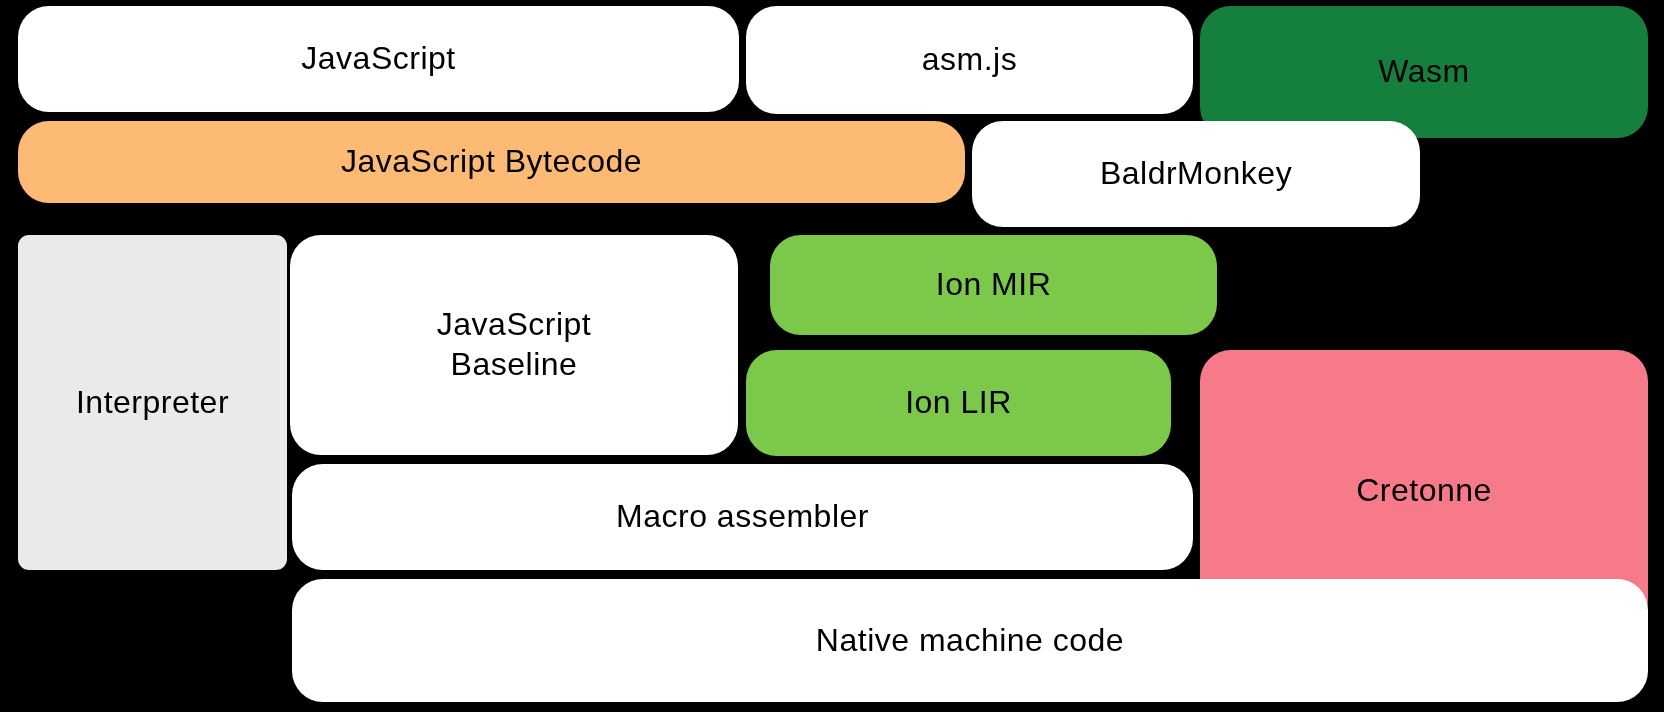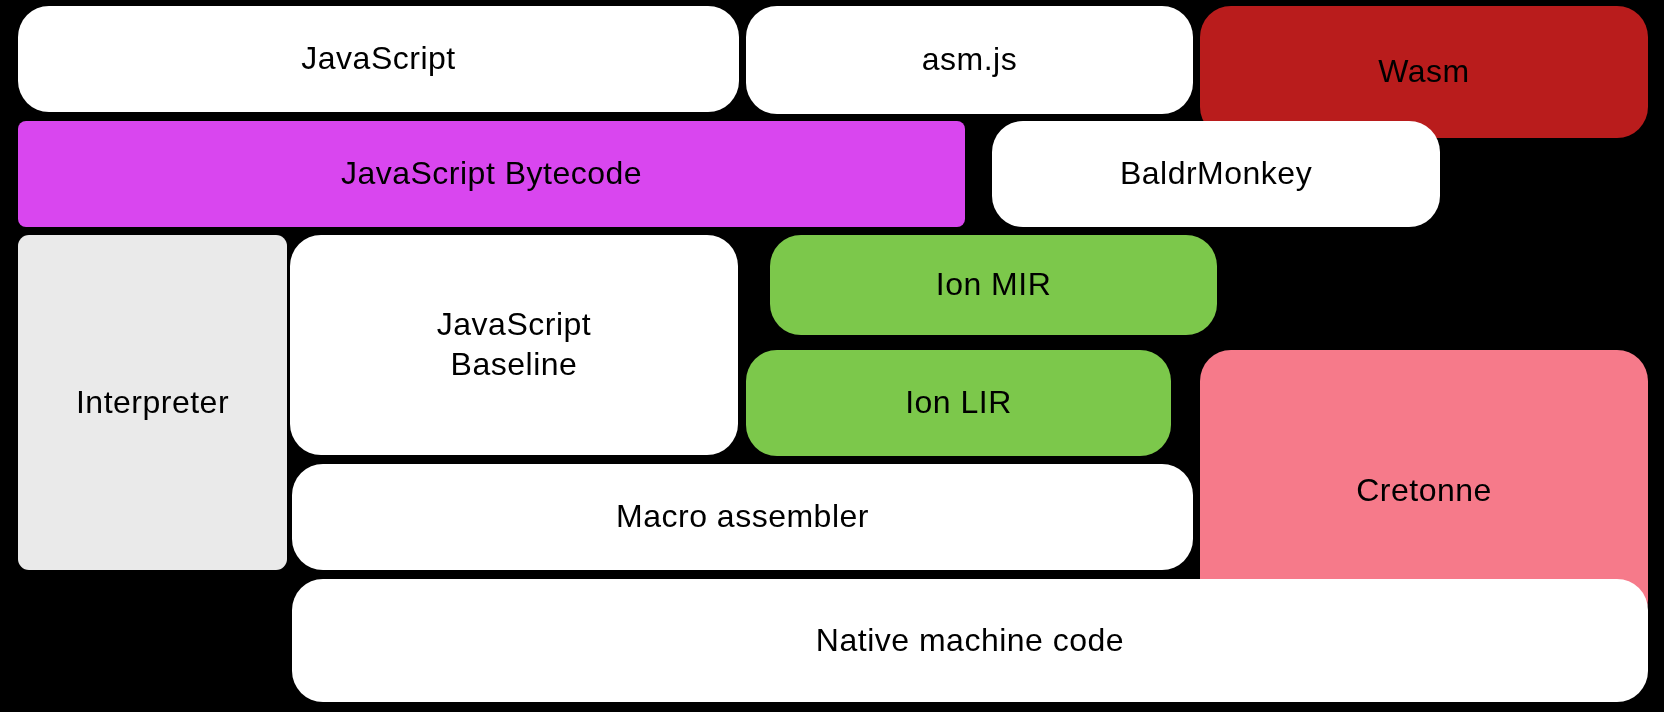--- a/index.html
+++ b/index.html
@@ -38,29 +38,29 @@
 <div id="canvas" style="background: rgb(0, 0, 0);">
 
   <div class="node" style="left: 18px; top: 6px; width: 721px; height: 106px; background: rgb(255, 255, 255);">
     <span class="label">JavaScript</span>
   </div>
 
   <div class="node" style="left: 746px; top: 6px; width: 447px; height: 108px; background: rgb(255, 255, 255);">
     <span class="label">asm.js</span>
   </div>
 
-  <div class="node" style="left: 1200px; top: 6px; width: 448px; height: 132px; background: #b91c1c;">
+  <div class="node" style="left: 1200px; top: 6px; width: 448px; height: 132px; background: #15803d;">
     <span class="label">Wasm</span>
   </div>
 
-  <div class="node" style="left: 18px; top: 121px; width: 947px; height: 106px; background: #d946ef; border-radius: 8px;">
+  <div class="node" style="left: 18px; top: 121px; width: 947px; height: 82px; background: #fdba74;">
     <span class="label">JavaScript Bytecode</span>
   </div>
 
-  <div class="node" style="left: 972px; top: 121px; width: 448px; height: 106px; background: rgb(255, 255, 255); margin-left: 20px;">
+  <div class="node" style="left: 972px; top: 121px; width: 448px; height: 106px; background: rgb(255, 255, 255);">
     <span class="label">BaldrMonkey</span>
   </div>
 
   <div class="node" style="left: 18px; top: 235px; width: 269px; height: 335px; background: rgb(234, 234, 234); border-radius: 11px;">
     <span class="label">Interpreter</span>
   </div>
 
   <div class="node" style="left: 290px; top: 235px; width: 448px; height: 220px; background: rgb(255, 255, 255);">
     <span class="label">JavaScript
 Baseline</span>

